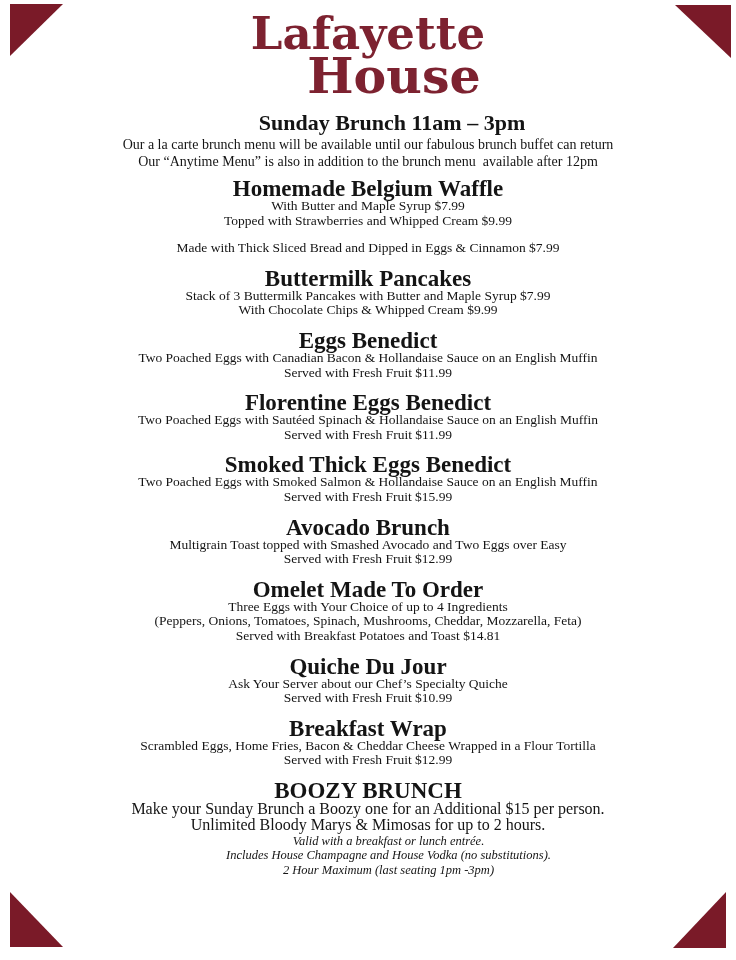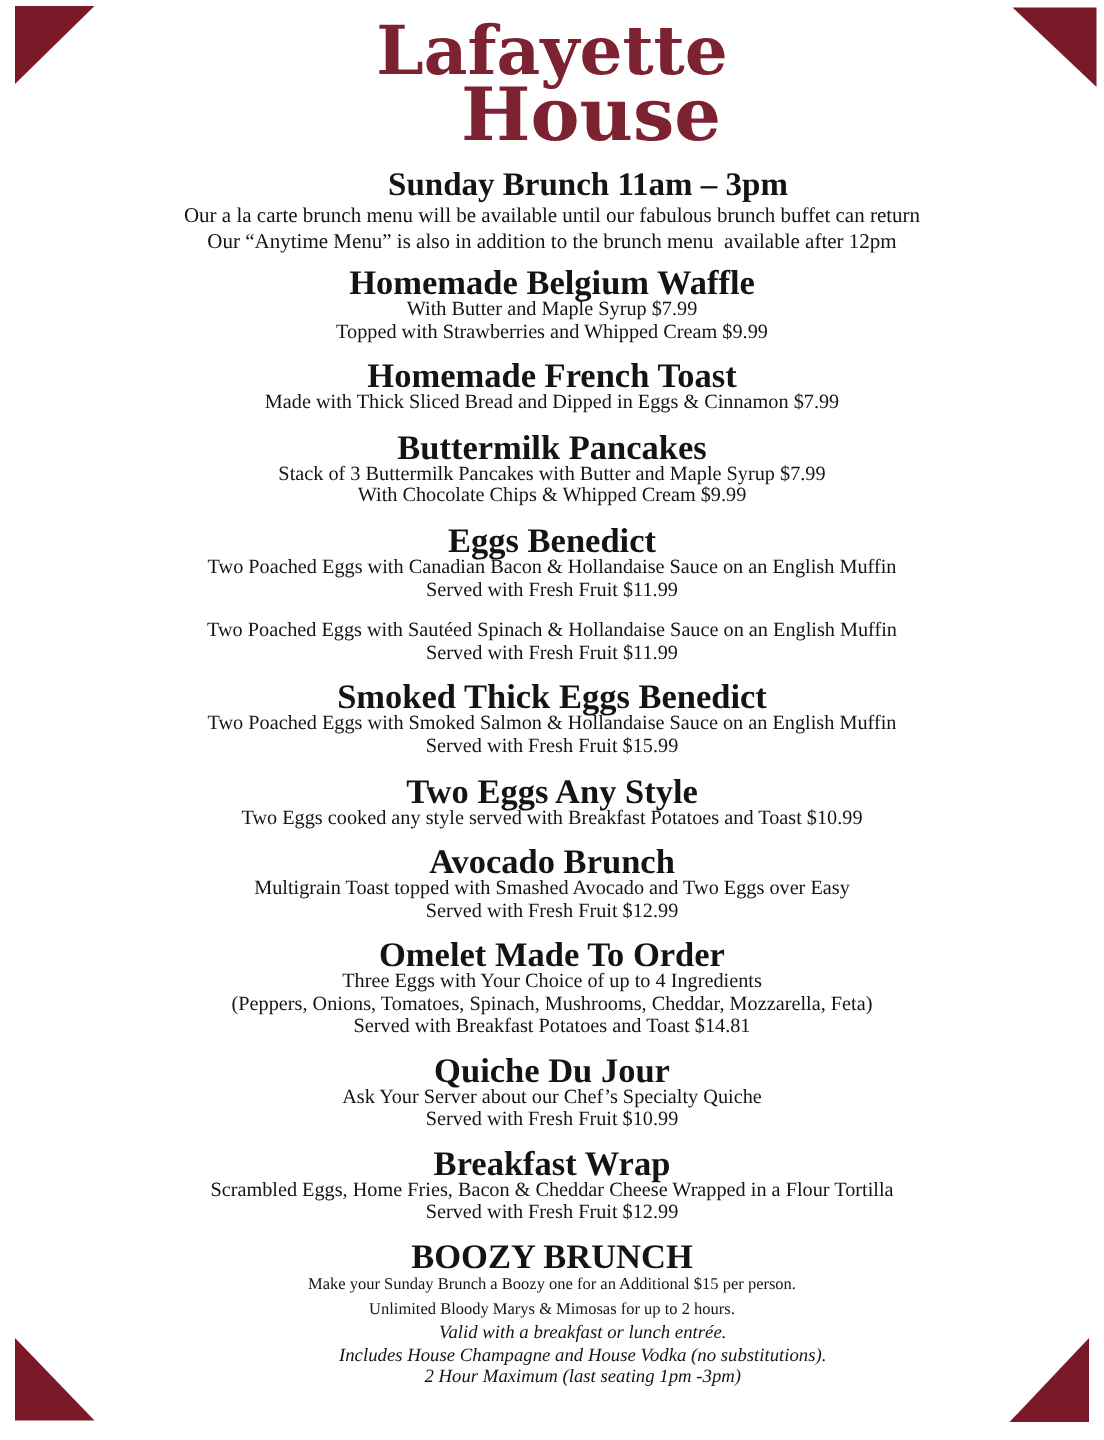--- a/index.html
+++ b/index.html
@@ -26,21 +26,21 @@
   .logo-lafayette { font-size: 45px; line-height: 52px; letter-spacing: 0px; }
   .logo-house { font-size: 49px; line-height: 50px; margin-top: -9px; transform: translateX(26px); }
   
   .menu-title { font-size: 22px; font-weight: 700; margin-top: 9px; line-height: 26px; padding-left: 48px; }
   .menu-sub { font-size: 14px; line-height: 17px; white-space: pre-wrap; }
   
   .menu { margin-top: 9px; }
   .menu-item { margin-bottom: 13px; }
   .menu-item h3 { margin: 0; font-size: 23px; line-height: 20px; font-weight: 700; }
   .menu-item p { margin: 0; font-size: 13.5px; line-height: 14.6px; }
-  .menu-item p.lead { font-size: 11px; line-height: 16.5px; }
+  .menu-item p.lead { font-size: 16px; line-height: 16.5px; }
   .menu-item p.fine { font-style: italic; font-size: 12.5px; line-height: 14.5px; padding-left: 41px; }
 </style>
 </head>
 <body>
 
 <div class="page">
 
   <div class="corner tl"></div>
   <div class="corner tr"></div>
   <div class="corner bl"></div>
@@ -57,51 +57,47 @@
 
   <div class="menu">
 
     <section class="menu-item">
       <h3>Homemade Belgium Waffle</h3>
       <p>With Butter and Maple Syrup $7.99</p>
       <p>Topped with Strawberries and Whipped Cream $9.99</p>
     </section>
 
     <section class="menu-item">
-      <h3>Homemade French Toast</h3>
       <p>Made with Thick Sliced Bread and Dipped in Eggs &amp; Cinnamon $7.99</p>
     </section>
 
     <section class="menu-item">
       <h3>Buttermilk Pancakes</h3>
       <p>Stack of 3 Buttermilk Pancakes with Butter and Maple Syrup $7.99</p>
       <p>With Chocolate Chips &amp; Whipped Cream $9.99</p>
     </section>
 
     <section class="menu-item">
       <h3>Eggs Benedict</h3>
       <p>Two Poached Eggs with Canadian Bacon &amp; Hollandaise Sauce on an English Muffin</p>
       <p>Served with Fresh Fruit $11.99</p>
     </section>
 
     <section class="menu-item">
+      <h3>Florentine Eggs Benedict</h3>
       <p>Two Poached Eggs with Sautéed Spinach &amp; Hollandaise Sauce on an English Muffin</p>
       <p>Served with Fresh Fruit $11.99</p>
     </section>
 
     <section class="menu-item">
       <h3>Smoked Thick Eggs Benedict</h3>
       <p>Two Poached Eggs with Smoked Salmon &amp; Hollandaise Sauce on an English Muffin</p>
       <p>Served with Fresh Fruit $15.99</p>
     </section>
 
-    <section class="menu-item">
-      <h3>Two Eggs Any Style</h3>
-      <p>Two Eggs cooked any style served with Breakfast Potatoes and Toast $10.99</p>
-    </section>
 
     <section class="menu-item">
       <h3>Avocado Brunch</h3>
       <p>Multigrain Toast topped with Smashed Avocado and Two Eggs over Easy</p>
       <p>Served with Fresh Fruit $12.99</p>
     </section>
 
     <section class="menu-item">
       <h3>Omelet Made To Order</h3>
       <p>Three Eggs with Your Choice of up to 4 Ingredients</p>

